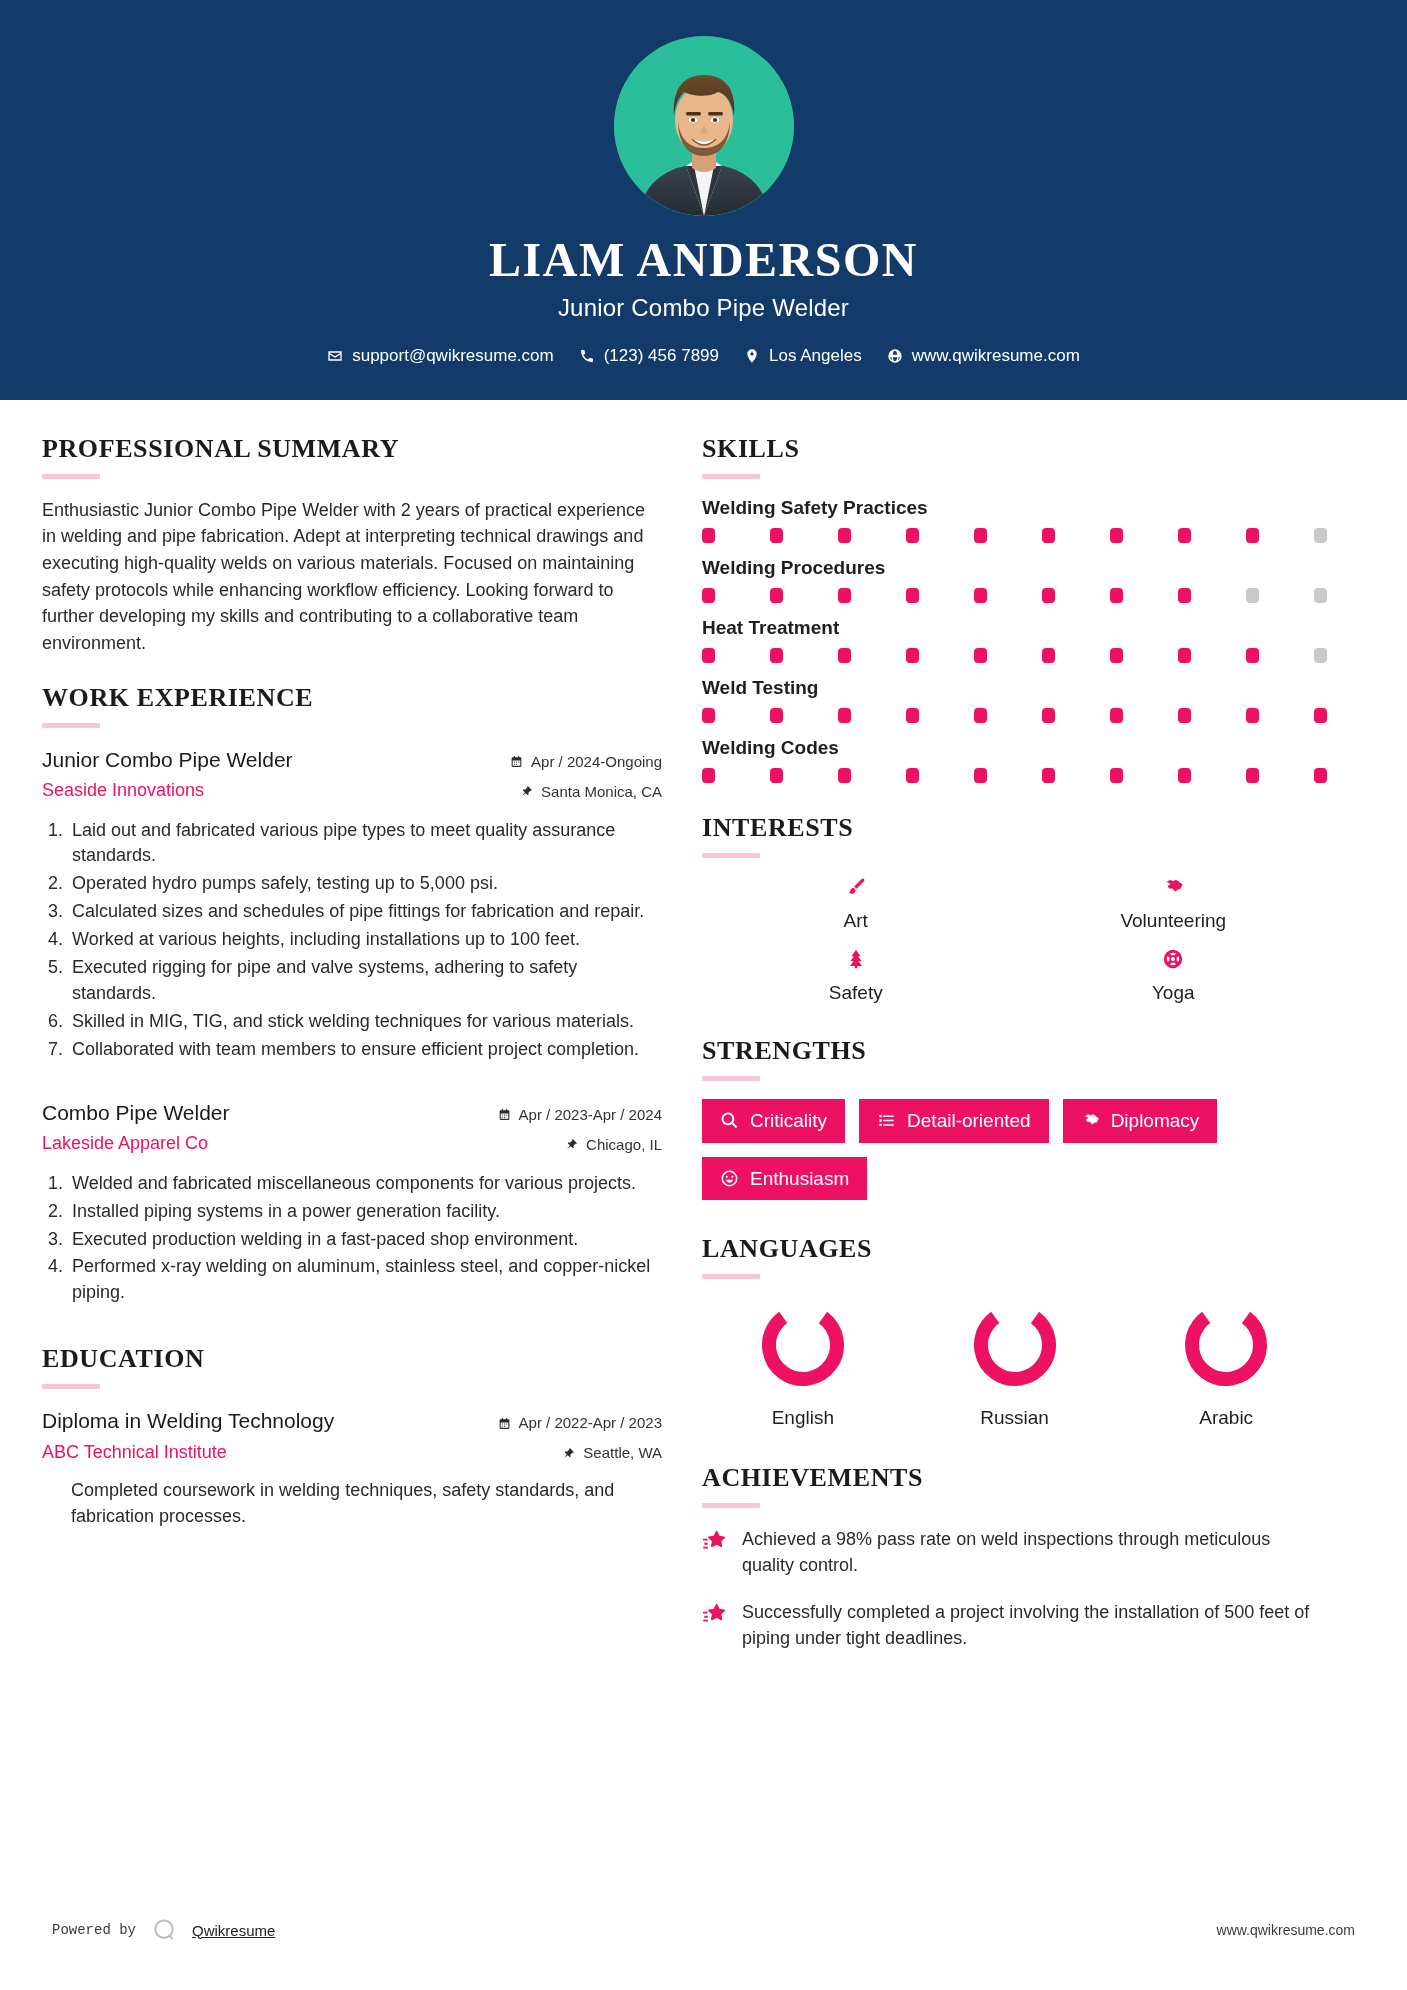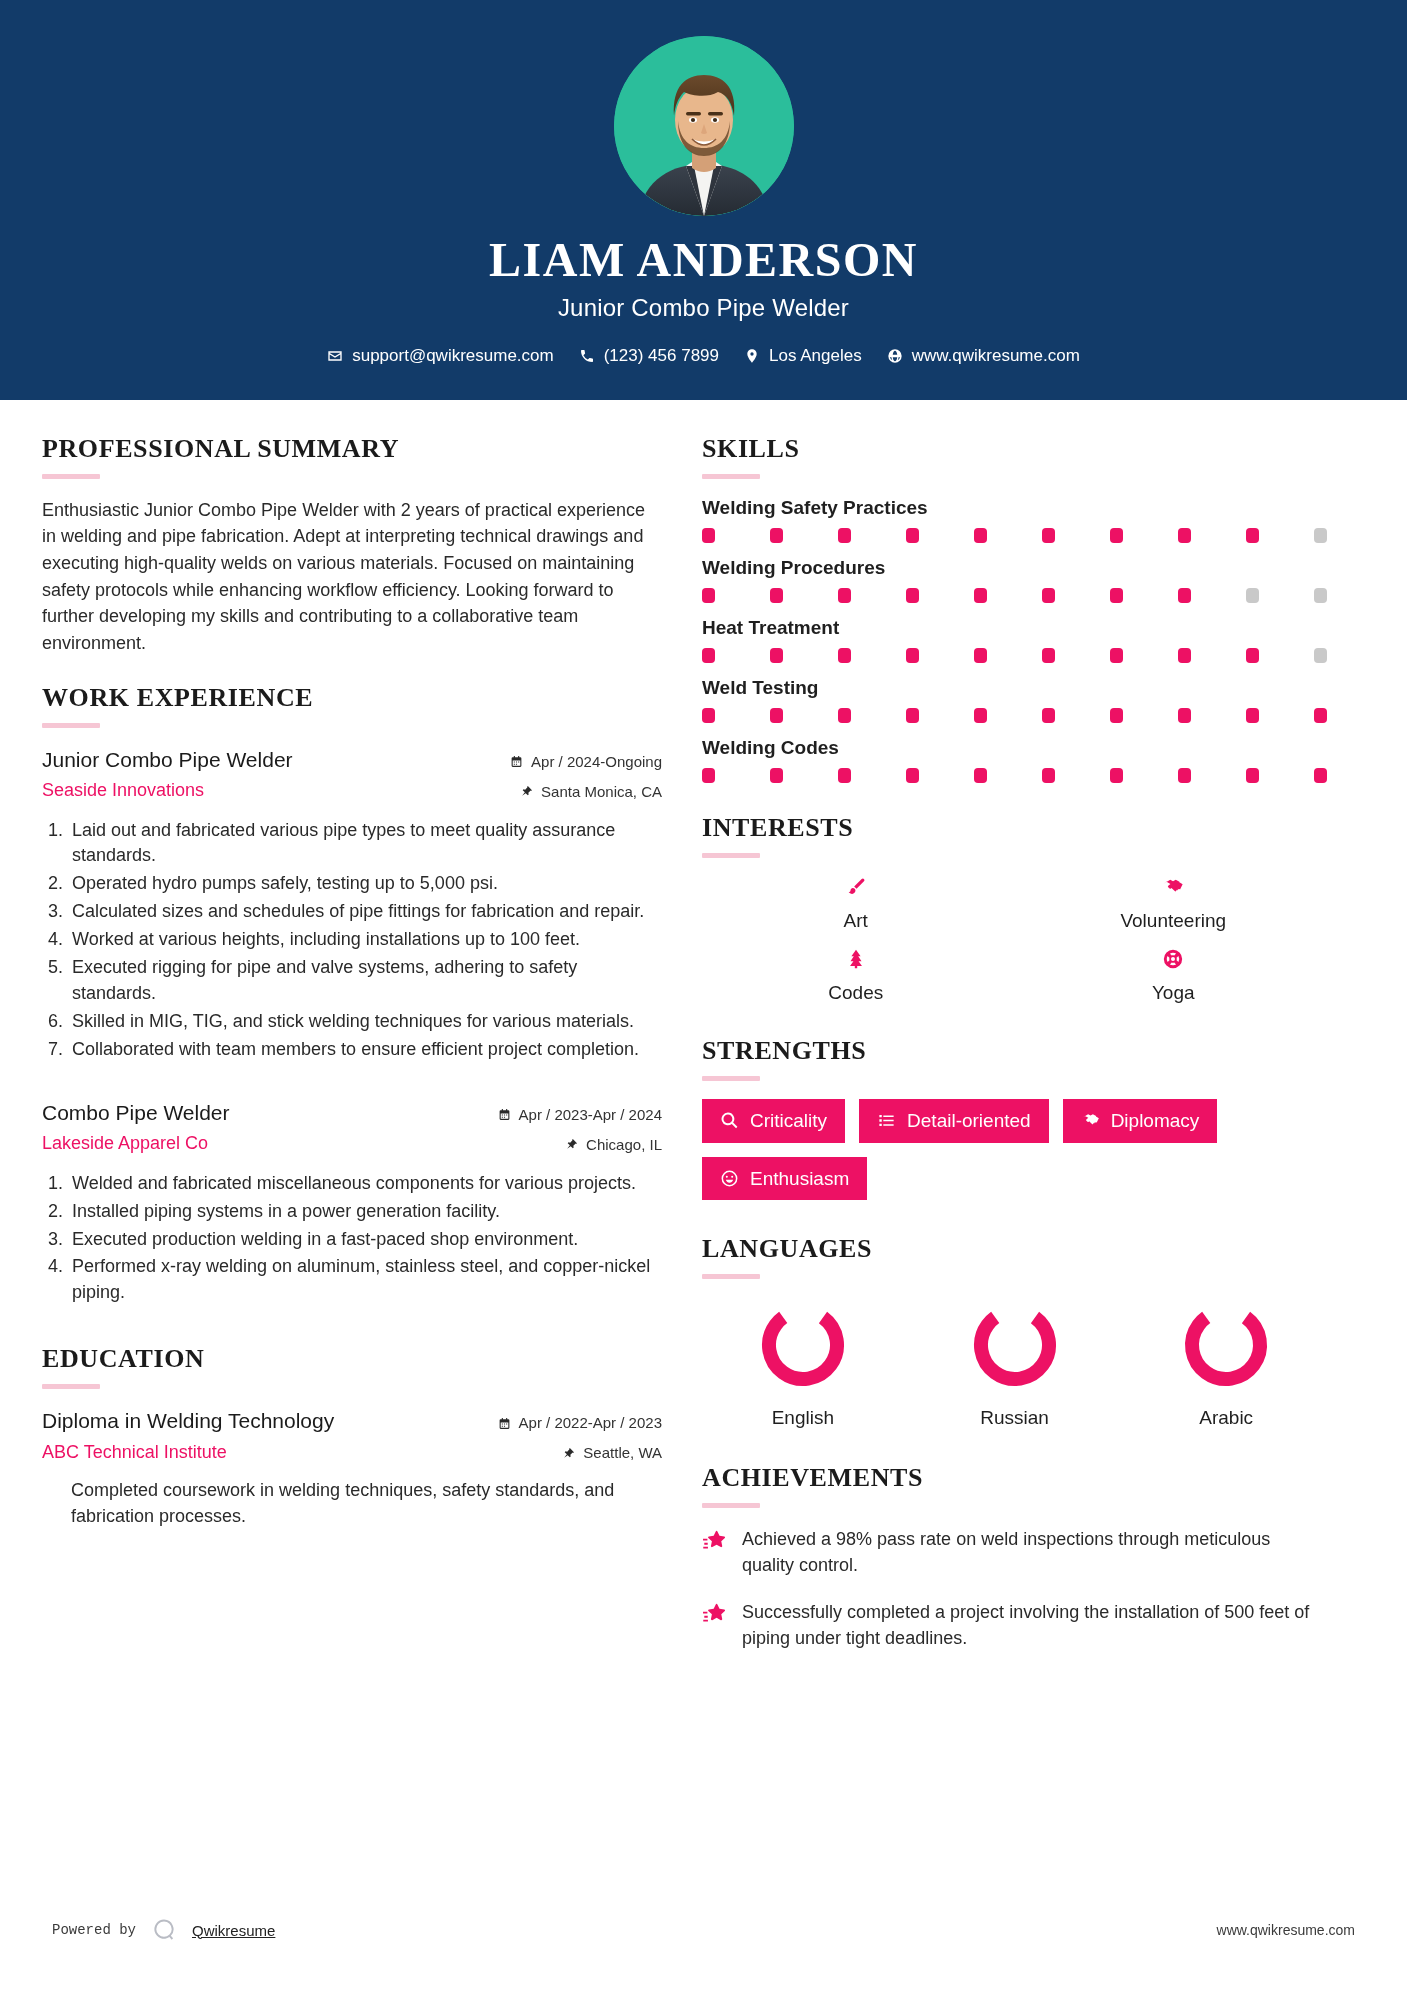--- a/index.html
+++ b/index.html
@@ -563,21 +563,21 @@
           <svg viewBox="0 0 24 24">
               <path d="M1.5 8.5 5 6.2l4.2 2.4-2.4 2.1a1 1 0 0 0 0 1.5l1.5 1.4a1 1 0 0 0 1.4 0l.6-.5 3.6 3.3a1 1 0 0 0 1.5-1.4l.4.3a1 1 0 0 0 1.4-1.4l.5.4a1 1 0 0 0 1.4-1.5L19 6.3l-4 -2.3L12 5.6 9 4 1.5 8.5zm18.2 6.2L22.5 9 19 6.8l-2.6 1.4 3.3 6.5z"></path>
             </svg>
           <span>Volunteering</span>
         </div>
 
         <div class="interest-item">
           <svg viewBox="0 0 24 24">
               <path d="M12 2 7 9h2.6L6 14.5h3.2L5.5 19.5h5.2V22h2.6v-2.5h5.2L14.8 14.5H18L14.4 9H17L12 2z"></path>
             </svg>
-          <span>Codes</span>
+          <span>Safety</span>
         </div>
 
         <div class="interest-item">
           <svg viewBox="0 0 24 24">
               <path d="M12 2a10 10 0 1 0 0 20 10 10 0 0 0 0-20zm0 3.2a6.8 6.8 0 0 1 3.4.9l-2 2A4 4 0 0 0 12 8c-.5 0-1 .1-1.4.2l-2-2A6.8 6.8 0 0 1 12 5.2zM5.2 12c0-1.2.3-2.4.9-3.4l2 2A4 4 0 0 0 8 12c0 .5.1 1 .2 1.4l-2 2A6.8 6.8 0 0 1 5.2 12zM12 18.8a6.8 6.8 0 0 1-3.4-.9l2-2c.4.1.9.2 1.4.2s1-.1 1.4-.2l2 2a6.8 6.8 0 0 1-3.4.9zm5.9-3.4-2-2c.1-.4.2-.9.2-1.4s-.1-1-.2-1.4l2-2a6.8 6.8 0 0 1 0 6.8zM12 9.8A2.2 2.2 0 1 1 12 14.2 2.2 2.2 0 0 1 12 9.8z"></path>
             </svg>
           <span>Yoga</span>
         </div>
 
       </div>

